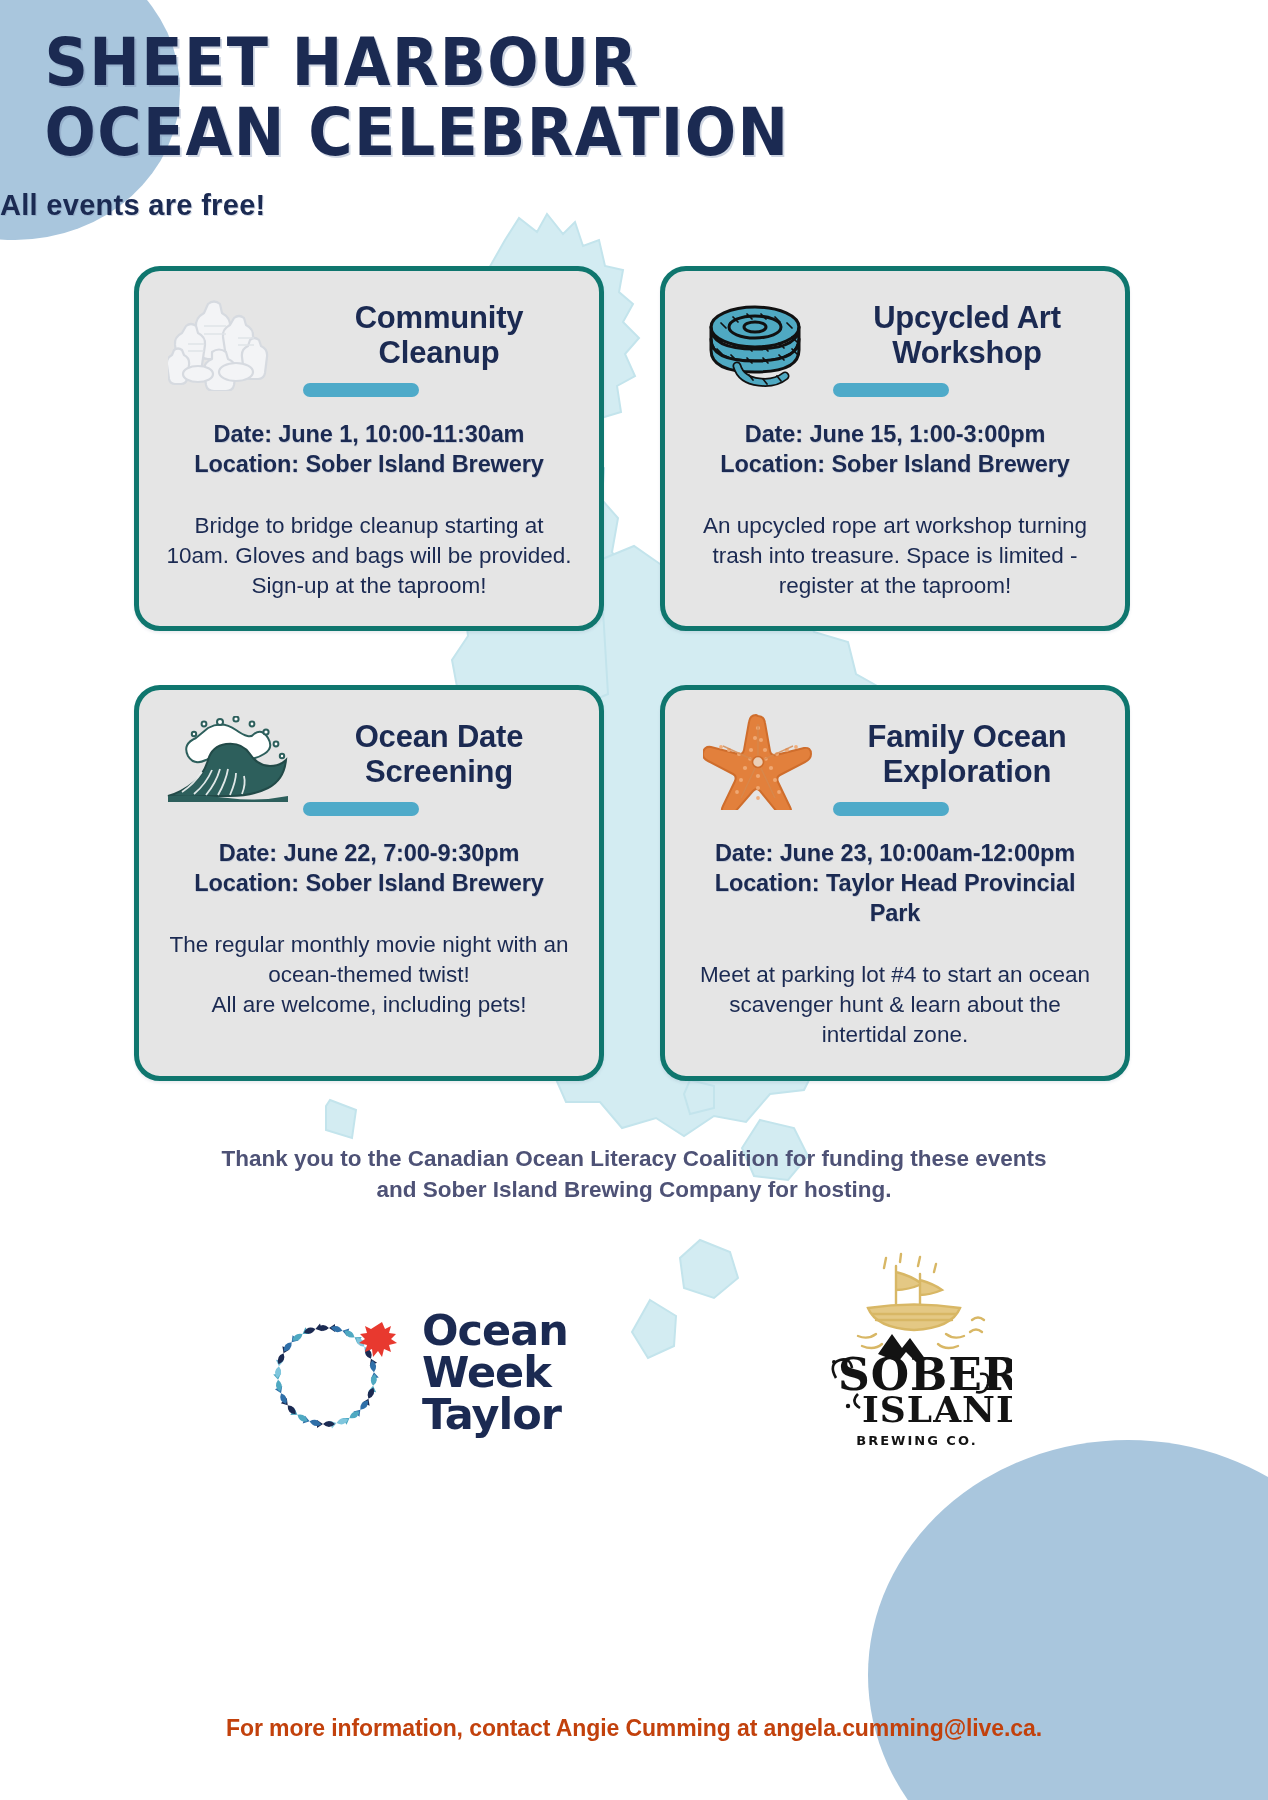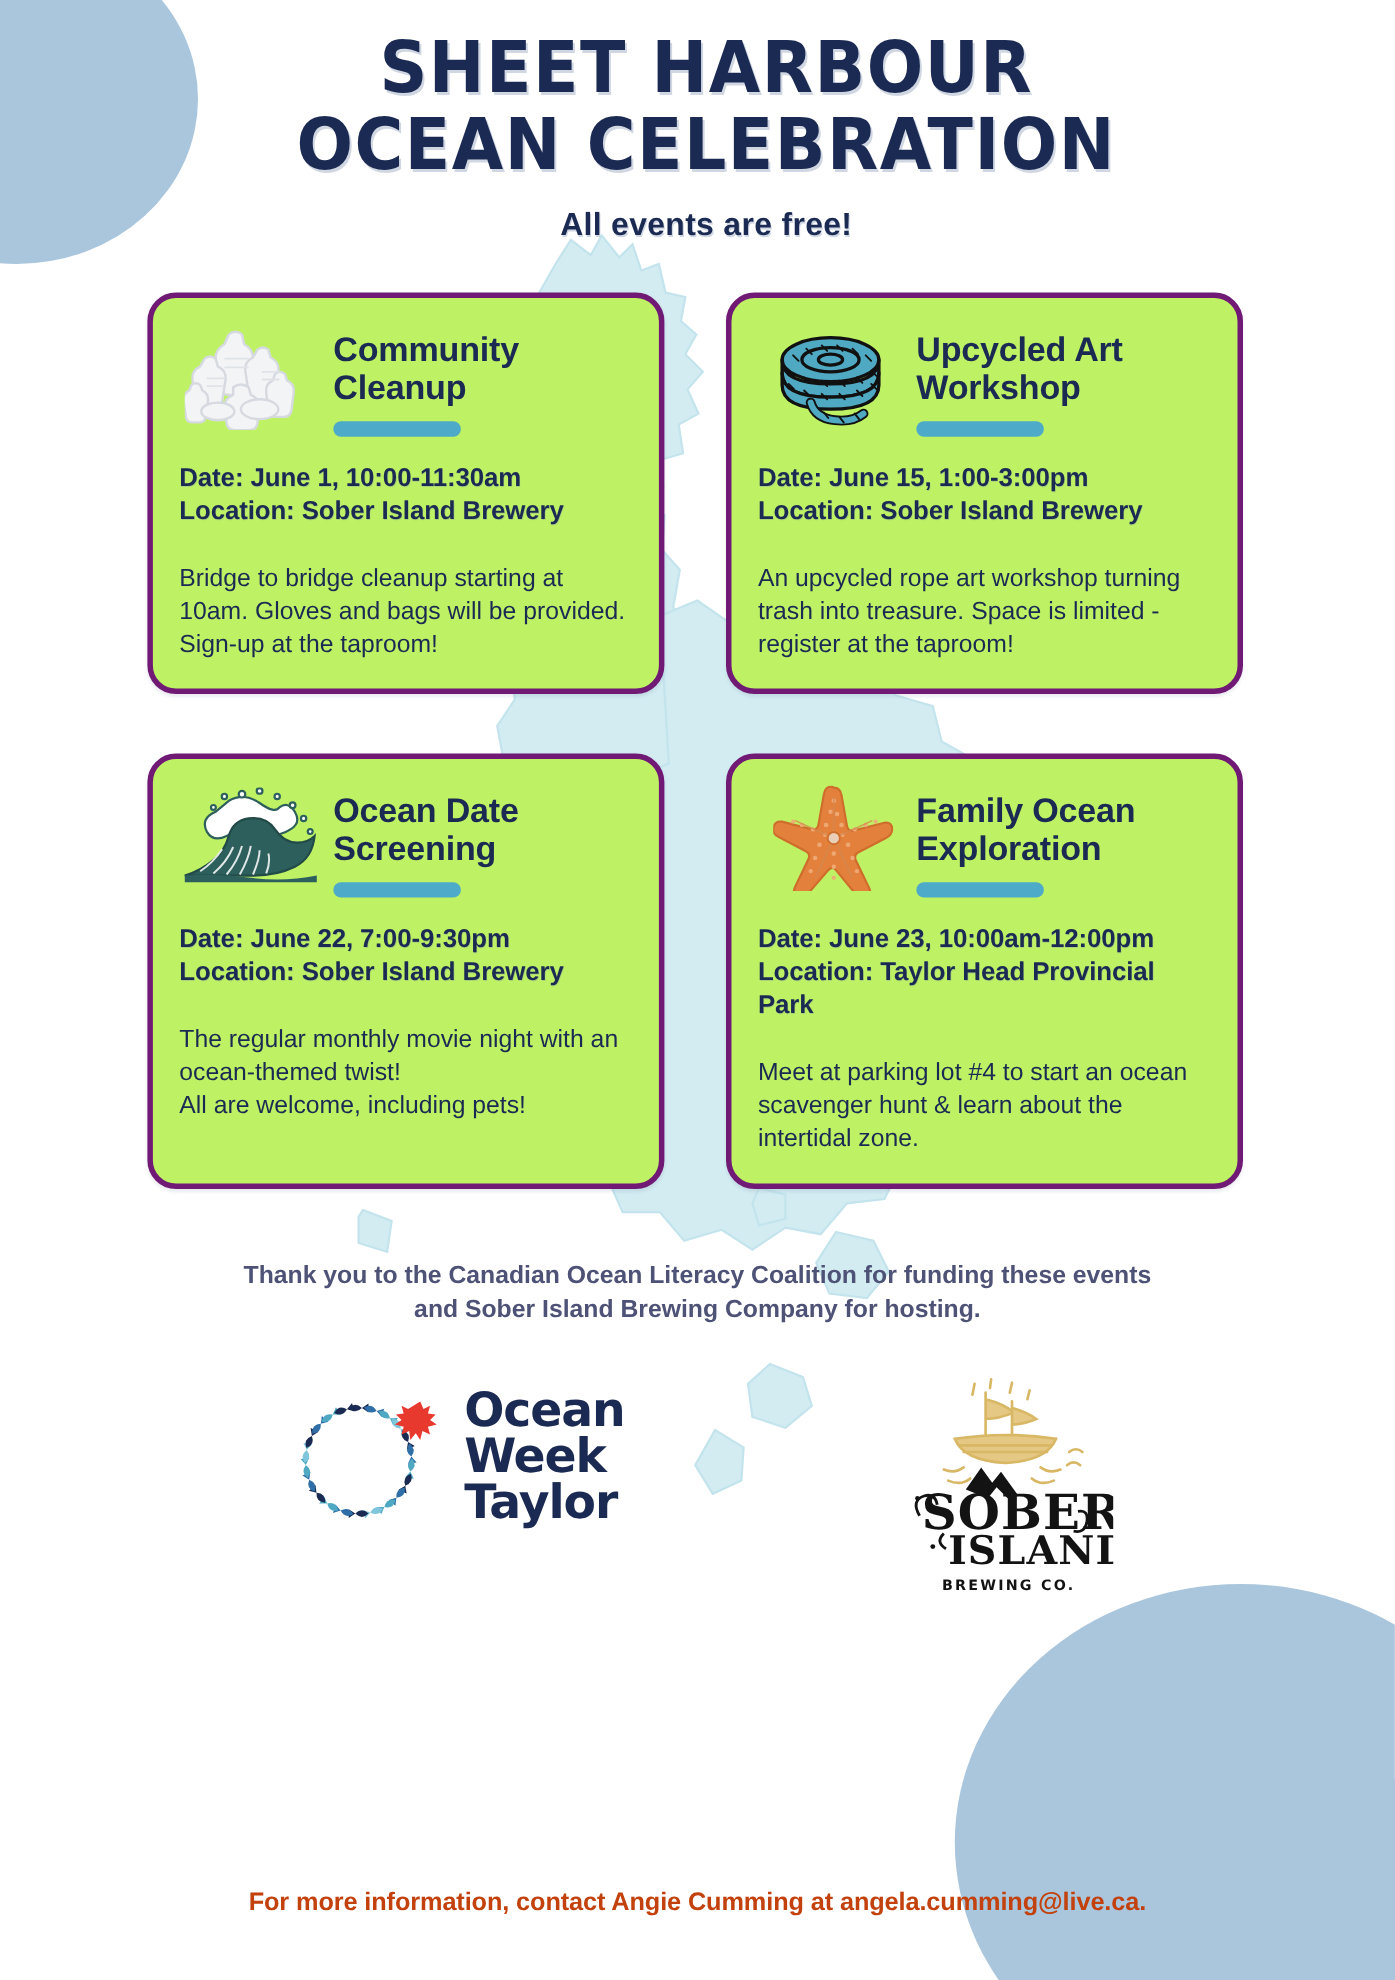--- a/index.html
+++ b/index.html
@@ -10,47 +10,48 @@
     color:#1b2a52;
   }
   
   #bg{position:absolute;inset:0;z-index:0;}
   #bg svg{position:absolute;top:0;left:0;}
   .blob{position:absolute;background:#a9c6dd;z-index:0;}
   #blob-tl{width:330px;height:300px;left:-150px;top:-60px;border-radius:50%;}
   #blob-br{width:520px;height:470px;right:-120px;bottom:-110px;border-radius:50%;}
 
   
-  #header{position:relative;z-index:3;padding-top:28px;text-align:center;padding-left:16px;}
+  #header{position:relative;z-index:3;padding-top:28px;}
   .title-line{
     font-family:"DejaVu Sans",sans-serif;
     font-weight:700;font-size:65px;line-height:1.07;
     letter-spacing:1.5px;color:#1b2a52;
     transform:scaleX(.93);transform-origin:center;
     text-shadow:2px 2px 0 rgba(120,140,175,.35);
   }
   #subtitle{
     margin-top:22px;font-size:29px;font-weight:700;letter-spacing:.3px;
     color:#1b2a52;text-shadow:1px 1px 0 rgba(120,140,175,.35);
   }
 
   
   #cards{
     position:relative;z-index:3;
     margin:44px auto 0;width:1000px;
     display:grid;grid-template-columns:470px 470px;
     column-gap:56px;row-gap:54px;
   }
   .card{
-    background:#bef264;
-    border:5px solid #701a75;
+    background:#e5e5e5;
+    border:5px solid #0f766e;
     border-radius:26px;
     padding:22px 24px 26px;
     box-sizing:border-box;
     box-shadow:0 2px 3px rgba(80,95,130,.12);
+    text-align:center;
   }
   .card-head{display:flex;align-items:flex-start;gap:10px;}
   .card-icon{width:130px;min-width:130px;height:100px;display:flex;align-items:center;justify-content:center;}
   .card-icon svg{display:block;}
   .card-titlewrap{flex:1;padding-top:8px;}
   .card-title{
     font-size:31px;font-weight:700;line-height:1.12;color:#1b2a52;
     letter-spacing:-.2px;
   }
   .accent-bar{
@@ -68,21 +69,21 @@
 
   
   #thanks{
     position:relative;z-index:3;margin:62px auto 0;width:930px;text-align:center;
     font-size:22.5px;font-weight:700;line-height:1.4;color:#4e5276;
   }
 
   
   #logos{
     position:relative;z-index:3;margin:44px auto 0;width:1010px;
-    display:flex;align-items:flex-start;justify-content:space-around;
+    display:flex;align-items:flex-end;justify-content:space-around;
   }
   .owc{display:flex;align-items:center;gap:16px;}
   .owc-text{
     font-family:"DejaVu Sans",sans-serif;font-weight:700;
     font-size:43px;line-height:.97;color:#1b2a52;letter-spacing:-1px;
   }
   
   #footer{
     position:absolute;left:0;right:0;bottom:58px;z-index:3;text-align:center;
     font-size:23px;font-weight:700;color:#c2410c;letter-spacing:-.1px;

